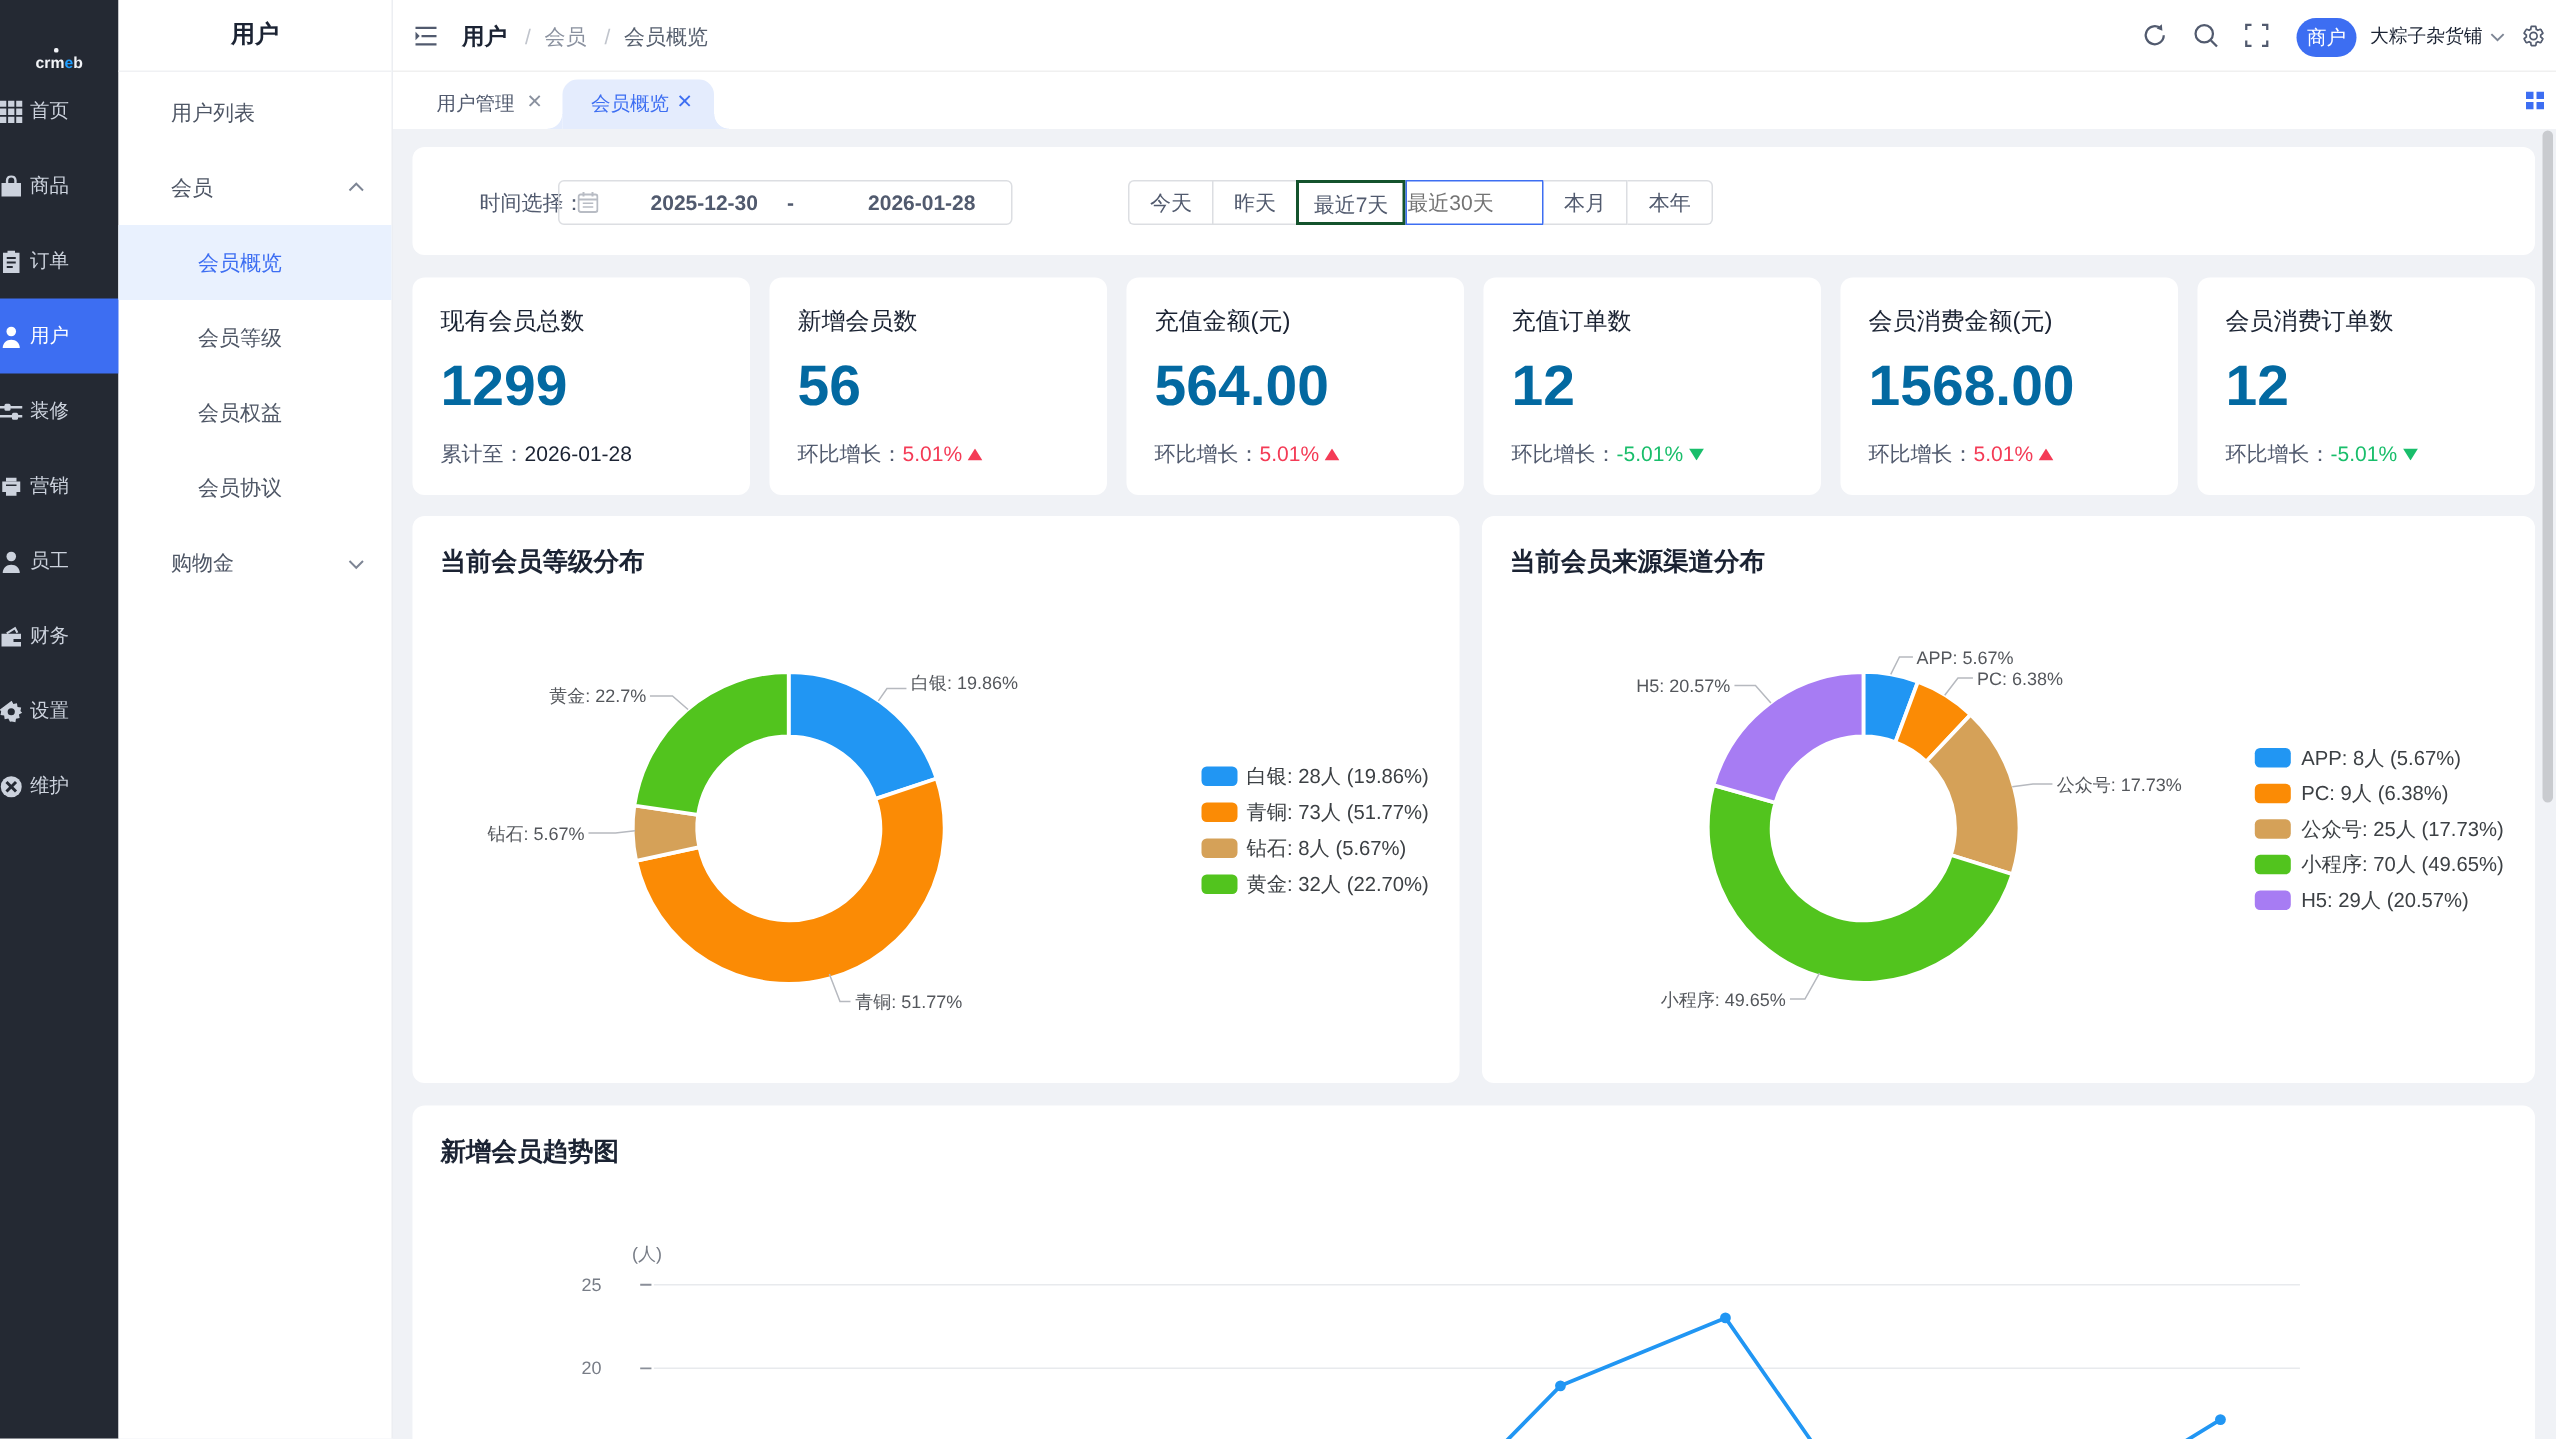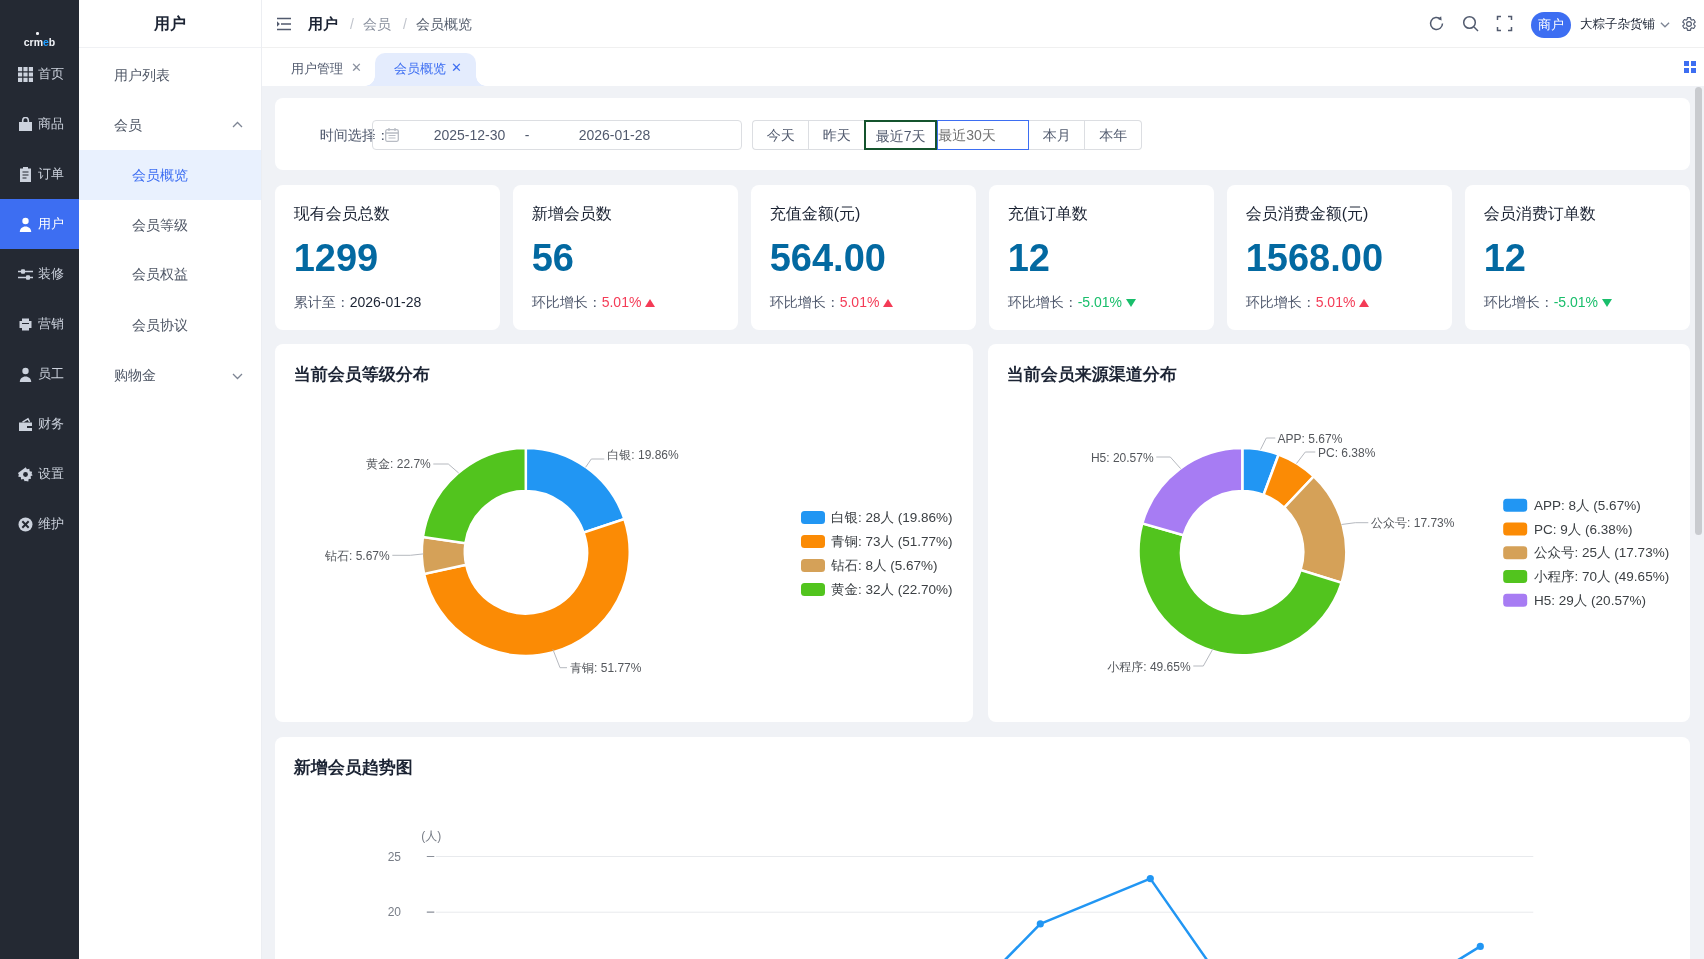--- a/index.html
+++ b/index.html
@@ -1,20 +1,20 @@
 <!DOCTYPE html>
 <html><head>
 <meta charset="utf-8">
 <style>
 *{margin:0;padding:0;box-sizing:border-box;}
 html,body{width:1704px;height:959px;overflow:hidden;background:#f0f2f6;font-family:"Liberation Sans",sans-serif;}
 .abs{position:absolute;}
 
 #lsb{left:0;top:0;width:79px;height:959px;background:#242933;}
-.lnav{left:0;width:94px;height:50px;color:#ccd2dd;font-size:13px;display:flex;align-items:center;padding-left:18px;}
+.lnav{left:0;width:94px;height:50px;color:#ccd2dd;font-size:13px;display:flex;align-items:center;}
 .lnav .ic{width:15px;height:15px;margin-right:5px;display:inline-block;}
 .lnav.sel{background:#3d6ef2;color:#fff;}
 
 #ssb{left:79px;top:0;width:183px;height:959px;background:#fff;border-right:1px solid #eceef2;}
 #ssb .title{left:0;top:0;width:182px;height:48px;line-height:48px;text-align:center;font-size:16px;font-weight:bold;color:#1b2333;border-bottom:1px solid #f0f1f4;}
 .mitem{left:0;width:182px;height:50px;line-height:50px;font-size:14px;color:#4e5665;padding-left:35px;}
 .mitem.sub{padding-left:53px;}
 .mitem.sel{background:#e9f1fe;color:#3d6ef2;}
 
 #hdr{left:262px;top:0;width:1442px;height:48px;background:#fff;border-bottom:1px solid #f0f0f0;}
@@ -80,21 +80,21 @@
         </svg></span>维护</div>
 </div>
 <div id="ssb" class="abs">
   <div class="title abs">用户</div>
   <div class="mitem abs" style="top:50px;">用户列表</div>
   <div class="mitem abs" style="top:100px;">会员<svg class="abs" style="right:18px;top:21px;" width="11" height="8" viewBox="0 0 11 8">
         <path fill="none" stroke="#7d8594" stroke-width="1.3" d="m1 6 4.5-4.5L10 6"></path>
       </svg></div>
   <div class="mitem sub sel abs" style="top:150px;">会员概览</div>
   <div class="mitem sub abs" style="top:200px;">会员等级</div>
-  <div class="mitem sub abs" style="top:250px;font-family:Liberation Serif, serif;">会员权益</div>
+  <div class="mitem sub abs" style="top:250px;">会员权益</div>
   <div class="mitem abs" style="top:350px;">购物金<svg class="abs" style="right:18px;top:22px;" width="11" height="8" viewBox="0 0 11 8">
         <path fill="none" stroke="#7d8594" stroke-width="1.3" d="m1 2 4.5 4.5L10 2"></path>
       </svg></div>
   <div class="mitem sub abs" style="top:300px;">会员协议</div>
 </div>
 <div id="hdr" class="abs">
   <svg class="abs" style="left:14px;top:16px;" width="16" height="16" viewBox="0 0 16 16">
       <path stroke="#515a6e" stroke-width="1.5" d="M1 2.5h14M5 8h10M1 13.5h14"></path>
       <path fill="#515a6e" d="M1 5.2 3.8 8 1 10.8z"></path>
     </svg>
@@ -132,21 +132,21 @@
   <span class="abs" style="left:132px;top:12px;font-size:13px;color:#3d6ef2;">会员概览</span>
   <span class="abs" style="left:189px;top:12px;font-size:13px;color:#3d6ef2;">✕</span>
   <svg class="abs" style="left:1422px;top:13px;" width="12" height="12" viewBox="0 0 12 12">
       <path fill="#3d6ef2" d="M0 0h5v5H0zM7 0h5v5H7zM0 7h5v5H0zM7 7h5v5H7z"></path>
     </svg>
 </div>
 <div id="content" class="abs" style="left:262px;top:86px;width:1442px;height:873px;background:#f0f2f6;">
 
   <div class="card" style="left:12.7px;top:12px;width:1415.3px;height:72px;">
     <span class="abs" style="left:29px;top:29px;font-size:14px;color:#515a6e;padding-left:16px;">时间选择：</span>
-    <div class="abs" style="left:97px;top:21.5px;width:370px;height:30px;border:1px solid #dcdee2;border-radius:4px;">
+    <div class="abs" style="left:97px;top:21.5px;width:303px;height:30px;border:1px solid #dcdee2;border-radius:4px;font-weight:bold;">
       <svg class="abs" style="left:12px;top:7px;" width="14" height="14" viewBox="0 0 14 14">
           <rect x="0.7" y="1.7" width="12.6" height="11.6" rx="1.5" fill="none" stroke="#b8bcc4" stroke-width="1.3"></rect>
           <path stroke="#b8bcc4" stroke-width="1.3" d="M1 5h12M4 0v3M10 0v3"></path>
           <path stroke="#b8bcc4" stroke-width="1.1" d="M3.5 7.5h7M3.5 10h7"></path>
         </svg>
       <span class="abs" style="left:61px;top:6px;font-size:14px;color:#515a6e;">2025-12-30</span>
       <span class="abs" style="left:152px;top:6px;font-size:14px;color:#515a6e;">-</span>
       <span class="abs" style="left:206px;top:6px;font-size:14px;color:#515a6e;">2026-01-28</span>
     </div>
     <div class="abs" style="left:477.5px;top:21.5px;height:30px;display:flex;font-size:14px;color:#515a6e;">

